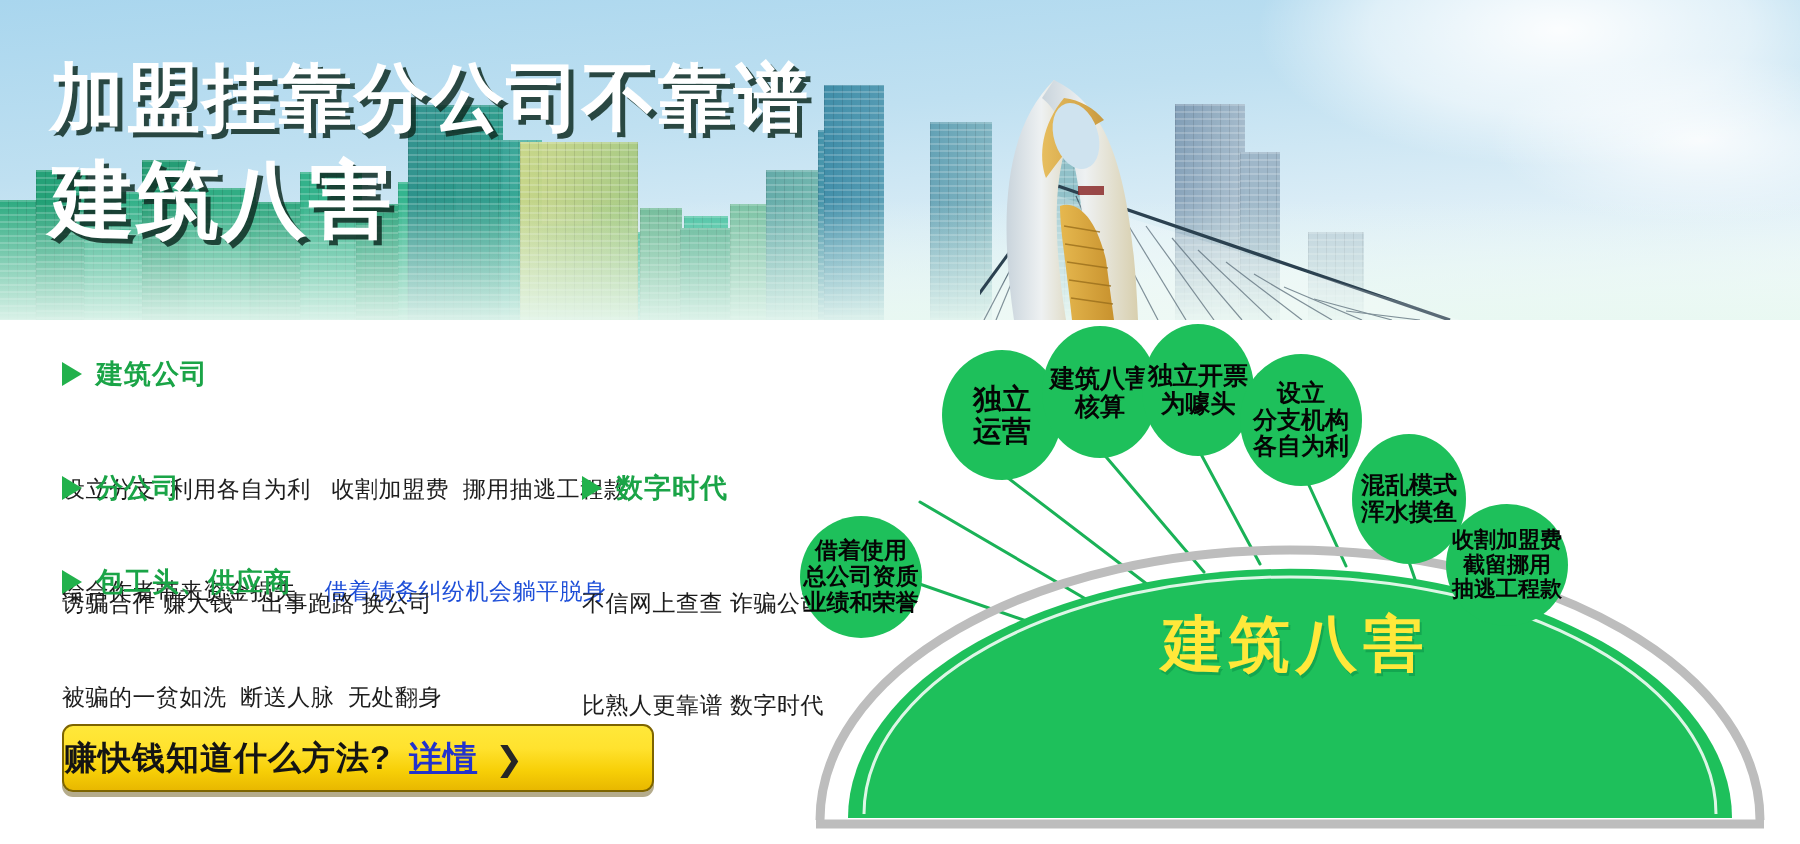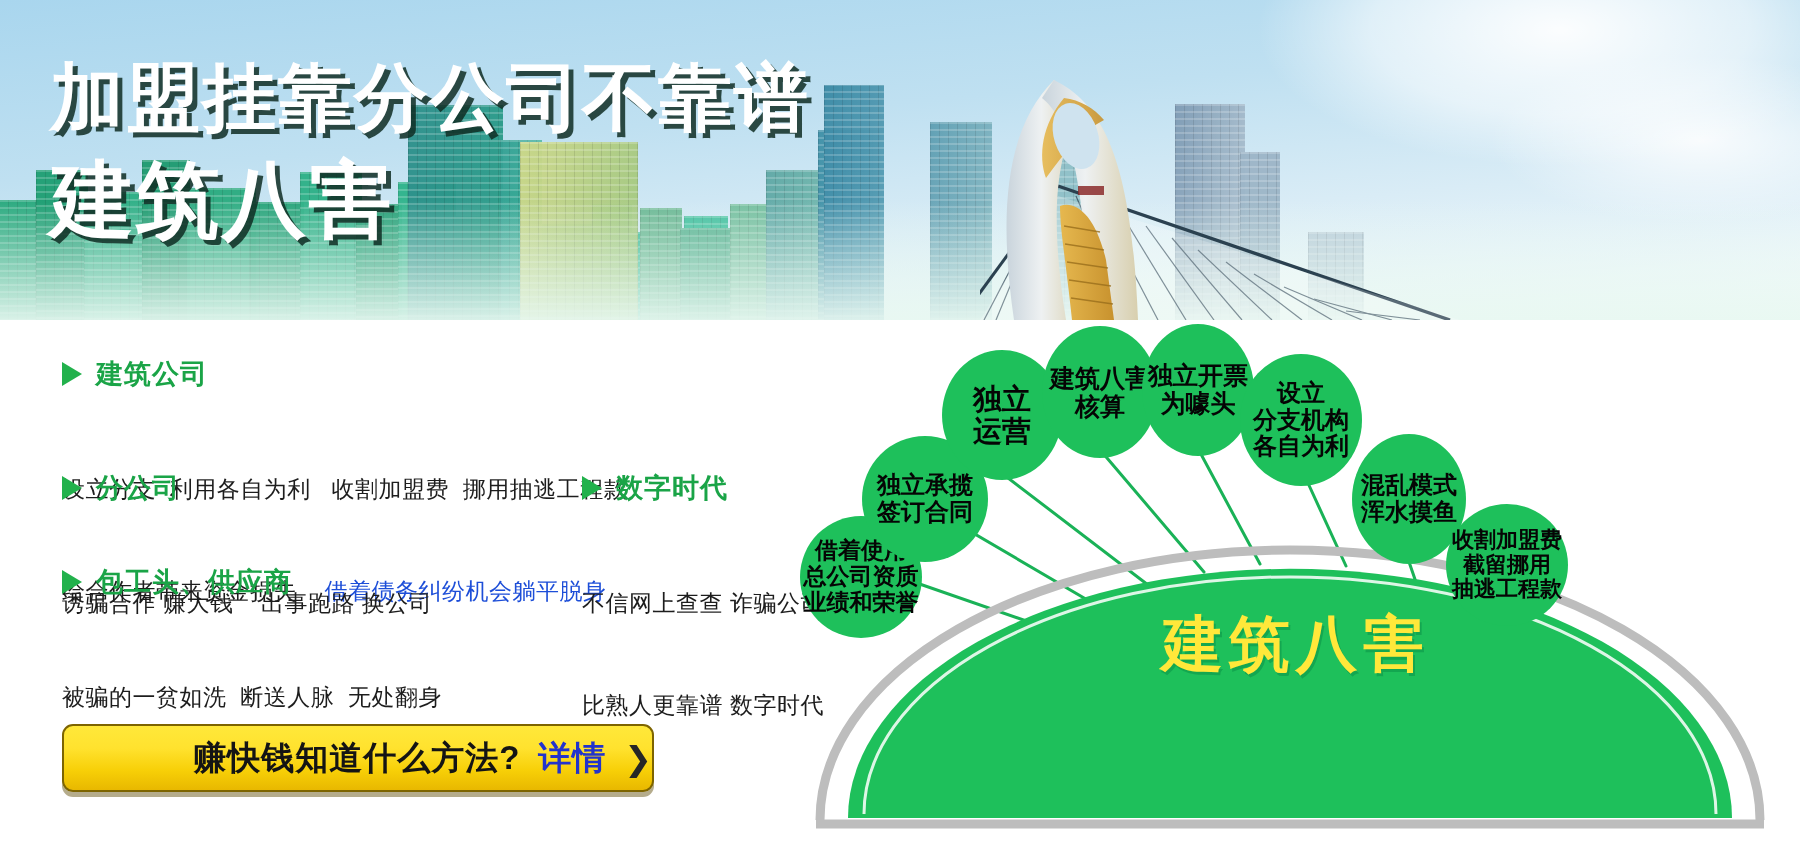--- a/index.html
+++ b/index.html
@@ -50,24 +50,24 @@
   .sec-title{font-size:27px;font-weight:700;color:#1aa447;letter-spacing:1px;}
   .sec-body{margin-top:12px;font-size:23px;line-height:34px;color:#1d1d1d;white-space:pre;letter-spacing:.5px;}
   .hl{color:#1d4ed8;}
 
   
   .cta{
     position:absolute;left:62px;top:724px;width:588px;height:64px;
     border-radius:11px;border:2px solid #7d6400;
     background:linear-gradient(to bottom,#ffe83a 0%,#ffe22e 35%,#f7cf07 70%,#e8b800 100%);
     box-shadow:0 5px 0 rgba(90,72,0,.45);
-    display:flex;align-items:center;justify-content:flex-end;gap:6px;
+    display:flex;align-items:center;justify-content:flex-start;gap:6px;
   }
   .cta-main{font-size:33px;font-weight:700;color:#141414;letter-spacing:1px;}
-  .cta-link{font-size:33px;font-weight:700;color:#2233cc;letter-spacing:1px;margin-left:12px;}
+  .cta-link{font-size:33px;font-weight:700;color:#2233cc;letter-spacing:1px;margin-left:12px;text-decoration:underline;}
   .cta-arrow{font-size:33px;color:#262626;margin-left:12px;font-weight:400;}
 
   
   .diagram{position:absolute;left:790px;top:326px;width:1010px;height:518px;}
   .diagram svg{position:absolute;left:0;top:0;}
   .bubble{
     position:absolute;border-radius:50%;background:#1ec05b;
     display:flex;align-items:center;justify-content:center;text-align:center;
     color:#050505;font-weight:700;letter-spacing:0px;
   }
@@ -321,24 +321,20 @@
     </svg>
 
     <div class="dome-label" style="left:196px;top:278px;width:620px;text-align:center;">建筑八害</div>
 
     <div class="bubble" style="left:10px;top:190px;width:122px;height:122px;font-size:23px;">
       <span>借着使用
 总公司资质
 业绩和荣誉</span>
     </div>
 
-    <div class="bubble" style="left:72px;top:110px;width:126px;height:126px;font-size:24px;">
-      <span>独立承揽
-签订合同</span>
-    </div>
 
     <div class="bubble" style="left:152px;top:24px;width:120px;height:130px;font-size:29px;">
       <span>独立
 运营</span>
     </div>
 
     <div class="bubble" style="left:252px;top:0px;width:116px;height:132px;font-size:25px;">
       <span>建筑八害
 核算</span>
     </div>

